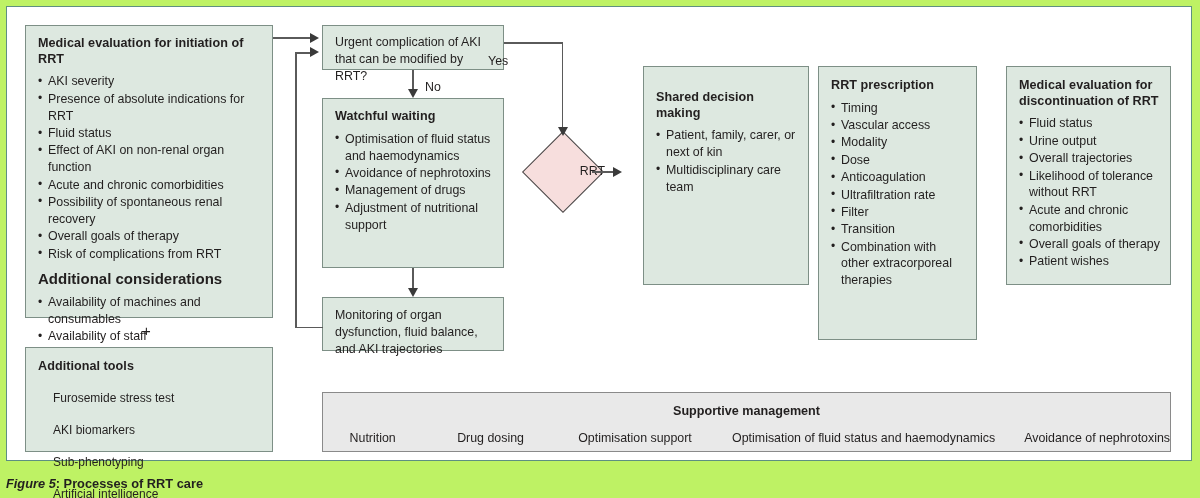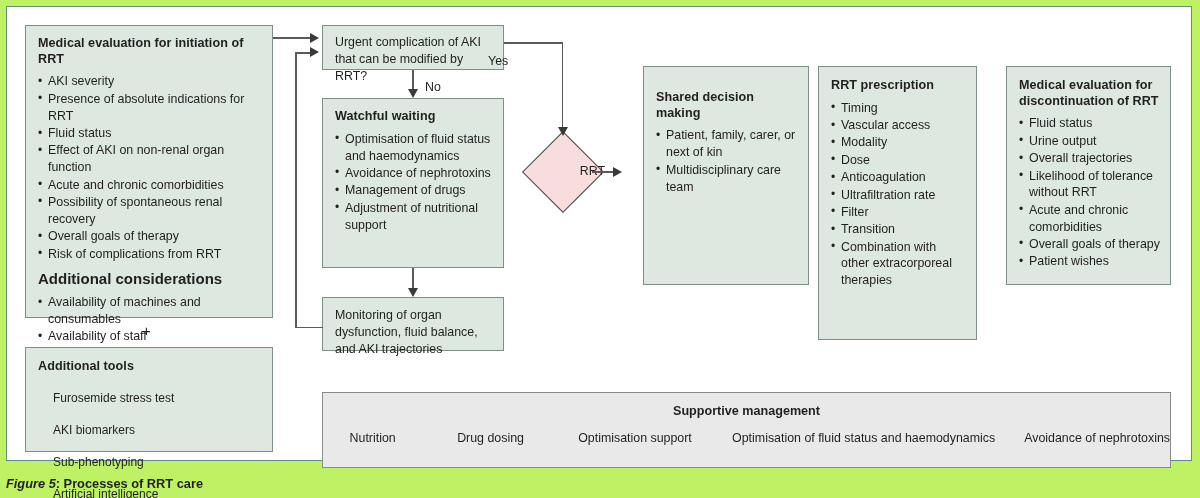--- a/index.html
+++ b/index.html
@@ -287,21 +287,21 @@
       <li>Fluid status</li>
       <li>Urine output</li>
       <li>Overall trajectories</li>
       <li>Likelihood of tolerance without RRT</li>
       <li>Acute and chronic comorbidities</li>
       <li>Overall goals of therapy</li>
       <li>Patient wishes</li>
     </ul>
   </div>
 
-  <div class="greybox" style="left:322px; top:392px; width:849px; height:76px;">
+  <div class="greybox" style="left:322px; top:392px; width:849px; height:60px;">
     <div class="sm-title">Supportive management</div>
     <div class="sm-row">
       <div class="sm-item" style="width:110px; margin-left:8px;">Nutrition</div>
       <div class="sm-item" style="width:125px;">Drug dosing</div>
       <div class="sm-item" style="width:180px;">Optimisation support</div>
       <div class="sm-item" style="width:300px;">Optimisation of fluid status and haemodynamics</div>
       <div class="sm-item" style="width:170px;">Avoidance of nephrotoxins</div>
     </div>
   </div>
 

